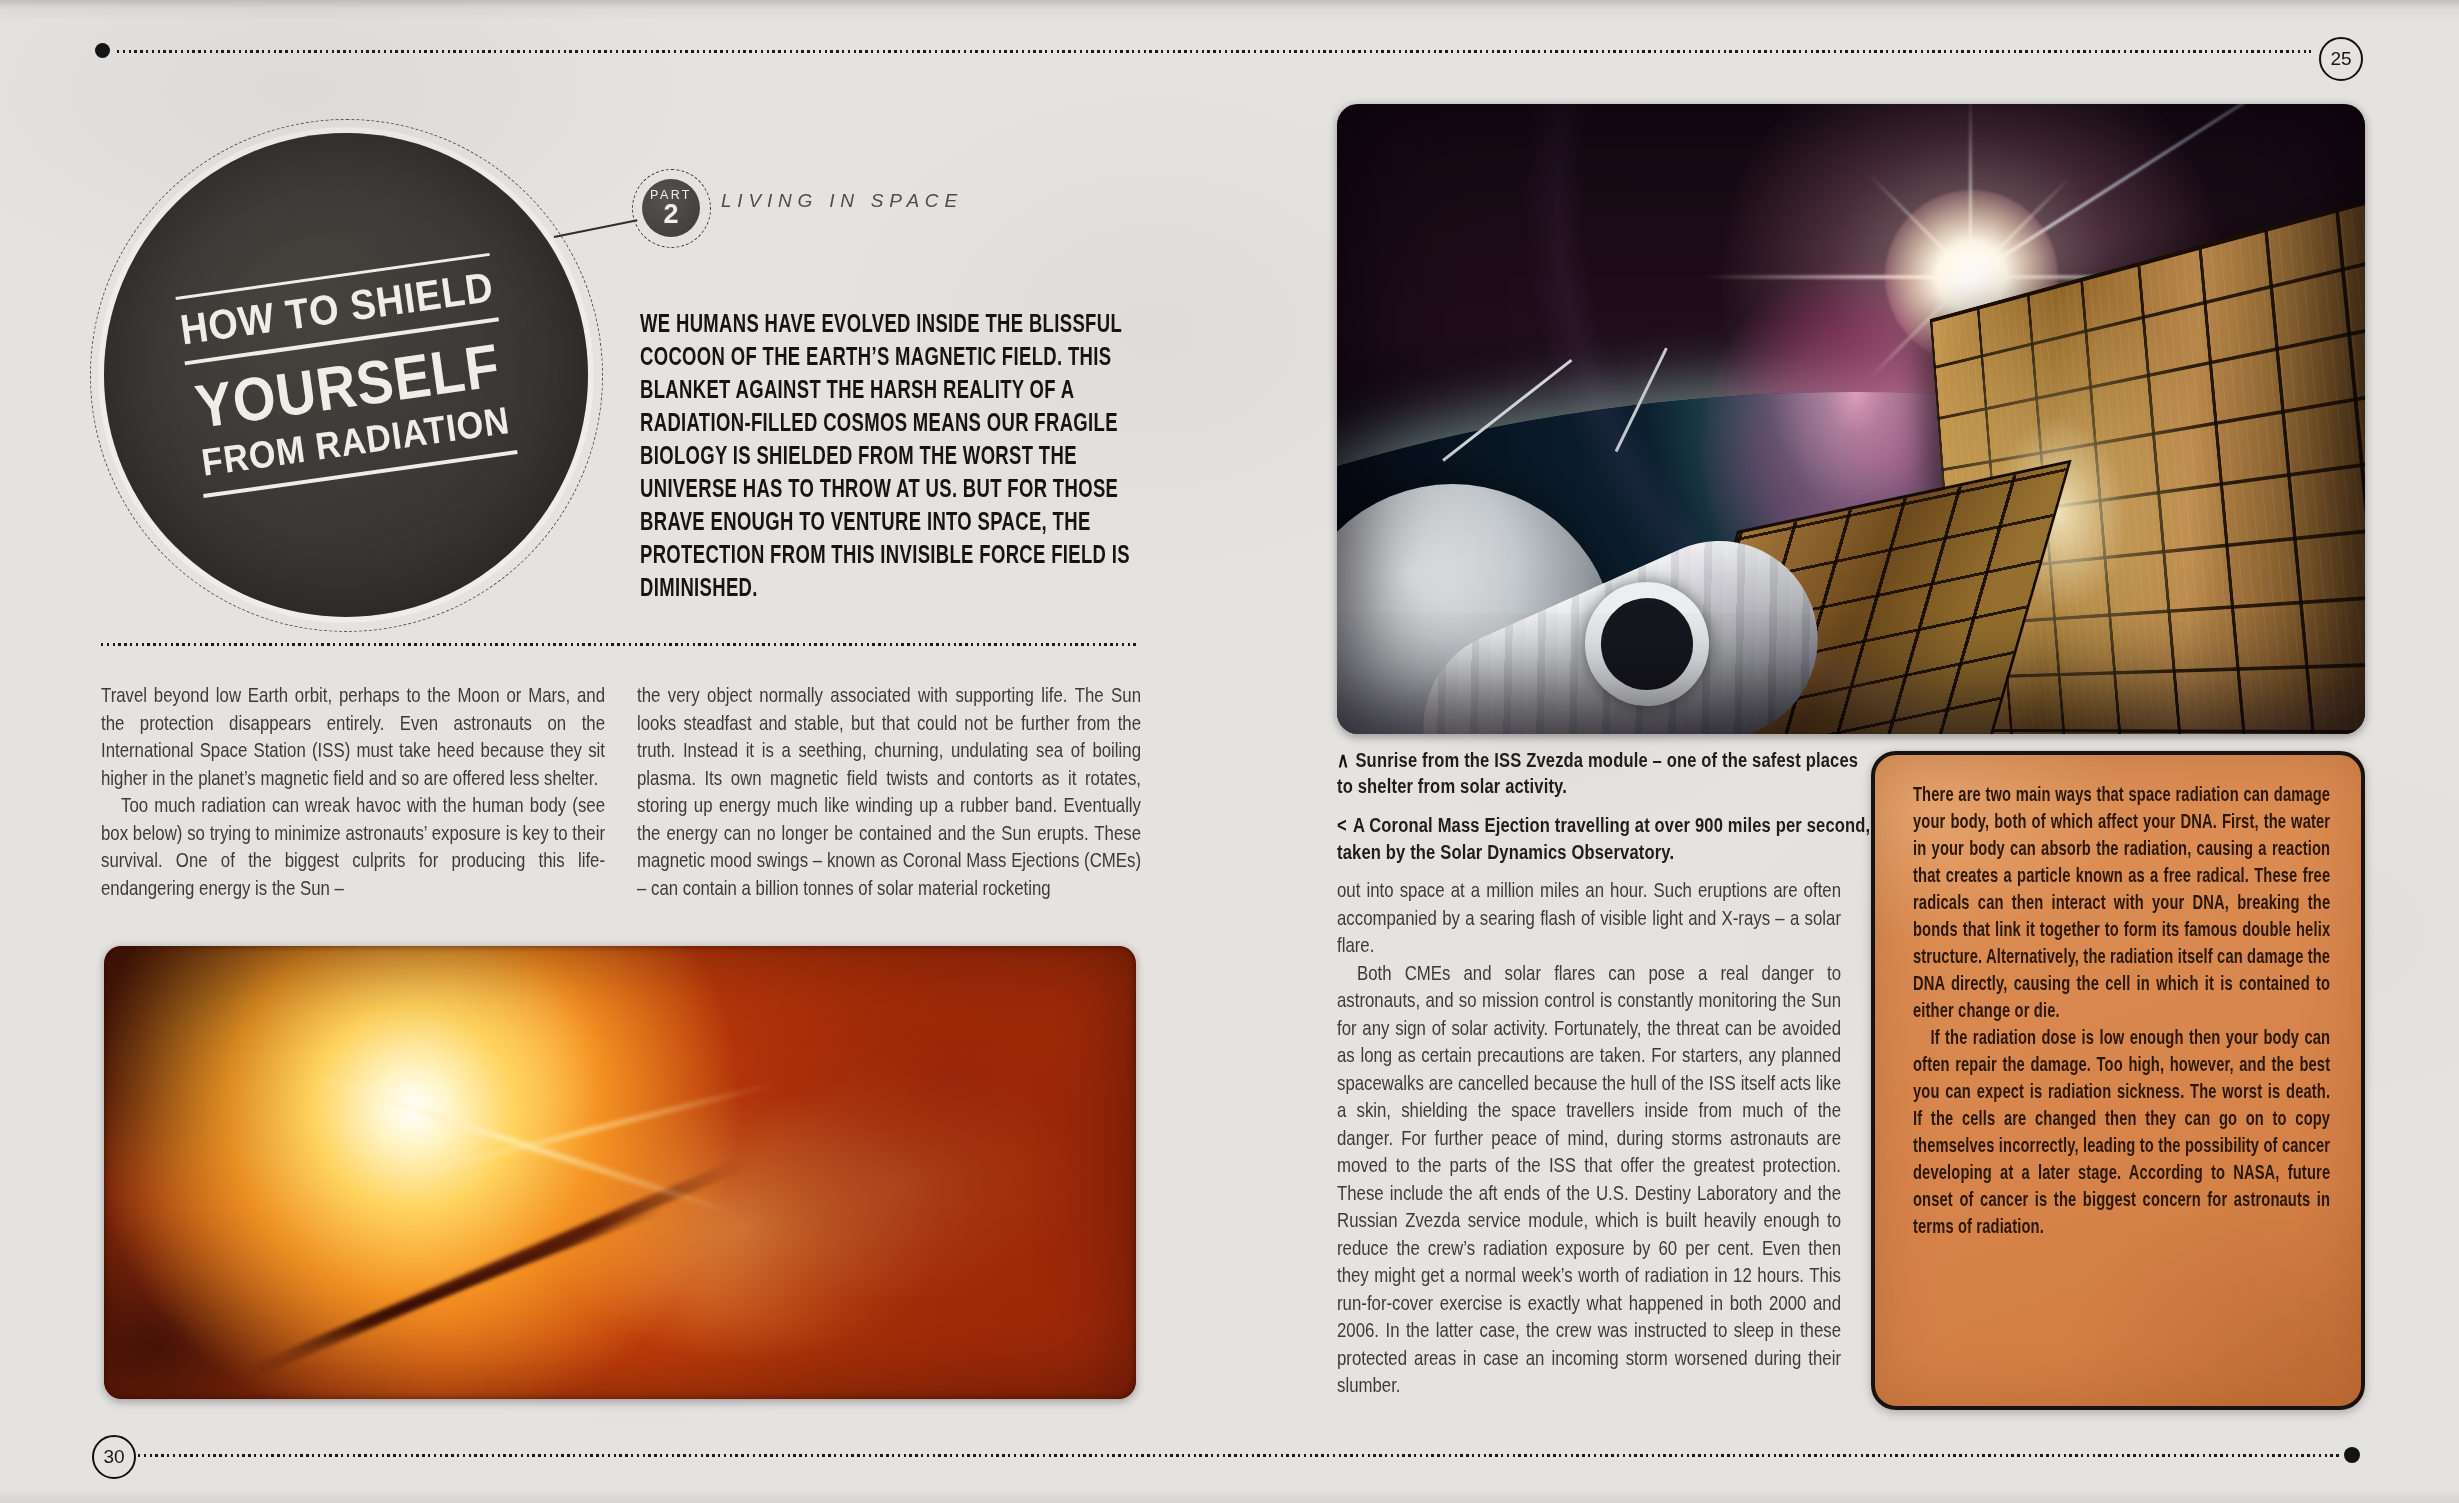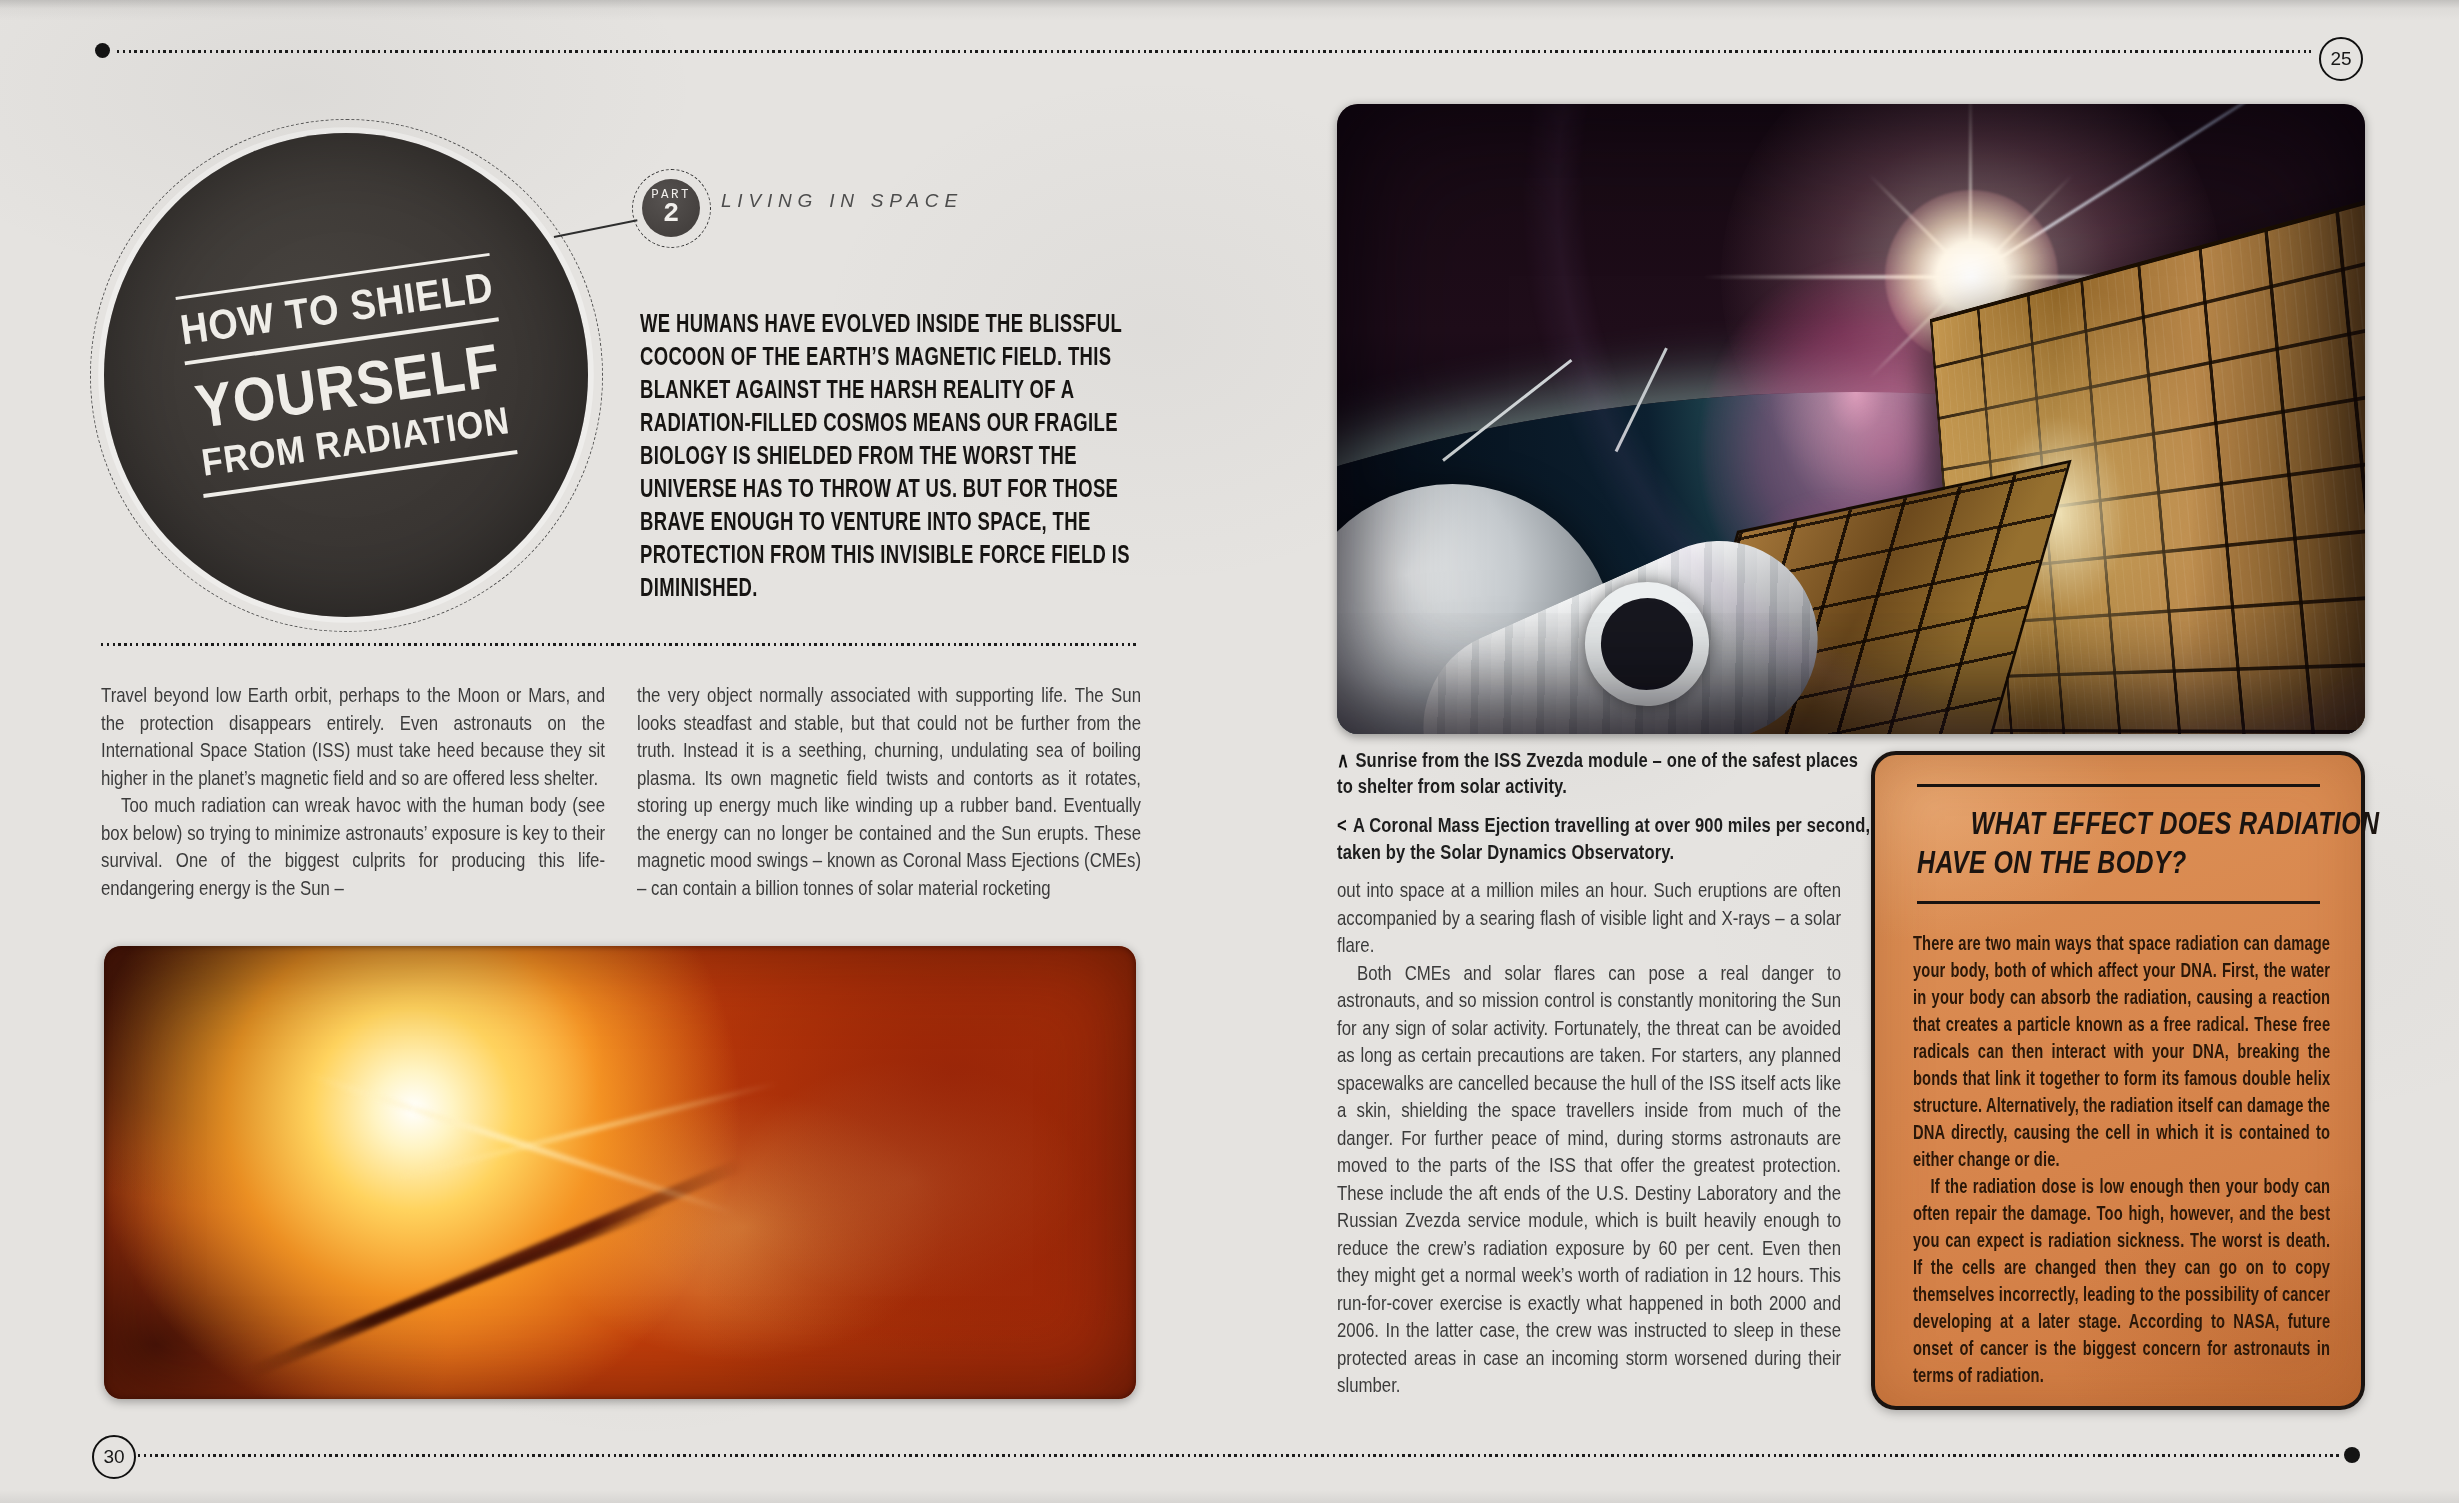--- a/index.html
+++ b/index.html
@@ -38,21 +38,21 @@
   .tc-line2{font-weight:bold;font-size:61px;letter-spacing:1px;transform:scaleX(.9);white-space:nowrap;margin:1.9px 0 0 0;}
   .tc-line3{font-weight:bold;font-size:38px;letter-spacing:1px;transform:scaleX(.9);white-space:nowrap;margin:0 0 1.9px 0;}
 
   .connector{position:absolute;left:554px;top:236px;width:85px;height:2.4px;background:#2e2e2e;
     transform:rotate(-11.3deg);transform-origin:0 50%;}
 
   .badge-ring{position:absolute;left:632px;top:169px;width:77px;height:77px;border-radius:50%;
     border:1.9px dashed #333;}
   .part-badge{position:absolute;left:642px;top:179px;width:58px;height:58px;border-radius:50%;
     background:radial-gradient(circle at 40% 35%, #565250, #45413f 70%);
-    display:flex;flex-direction:column;align-items:center;justify-content:center;color:#f1efec;font-family:Liberation Mono, monospace;}
+    display:flex;flex-direction:column;align-items:center;justify-content:center;color:#f1efec;}
   .part-label{font-size:12.5px;letter-spacing:2.4px;line-height:12.5px;margin-bottom:1px;}
   .part-number{font-size:27px;font-weight:bold;line-height:25px;}
 
   .section-label{position:absolute;left:721px;top:190px;font-size:19px;letter-spacing:5.8px;color:#4c4c4c;font-style:italic;}
 
   
   .intro{position:absolute;left:640px;top:307px;width:716px;
     font-weight:bold;font-size:26.4px;line-height:33px;color:#161412;
     transform:scaleX(.70);transform-origin:0 0;letter-spacing:0.5px;}
 
@@ -252,24 +252,20 @@
     <p class="caption"><span class="cap-arrow">∧</span><span>Sunrise from the ISS Zvezda module – one of the safest places to shelter from solar activity.</span></p>
     <p class="caption"><span class="cap-arrow">&lt;</span><span>A Coronal Mass Ejection travelling at over 900 miles per second, taken by the Solar Dynamics Observatory.</span></p>
   </div>
 
   <div class="body-col col3">
     <p>out into space at a million miles an hour. Such eruptions are often accompanied by a searing flash of visible light and X-rays – a solar flare.</p>
     <p class="indent">Both CMEs and solar flares can pose a real danger to astronauts, and so mission control is constantly monitoring the Sun for any sign of solar activity. Fortunately, the threat can be avoided as long as certain precautions are taken. For starters, any planned spacewalks are cancelled because the hull of the ISS itself acts like a skin, shielding the space travellers inside from much of the danger. For further peace of mind, during storms astronauts are moved to the parts of the ISS that offer the greatest protection. These include the aft ends of the U.S. Destiny Laboratory and the Russian Zvezda service module, which is built heavily enough to reduce the crew’s radiation exposure by 60 per cent. Even then they might get a normal week’s worth of radiation in 12 hours. This run-for-cover exercise is exactly what happened in both 2000 and 2006. In the latter case, the crew was instructed to sleep in these protected areas in case an incoming storm worsened during their slumber.</p>
   </div>
 
   <div class="infobox">
-    <div class="infobox-head">
-      <div class="ib-line ib-line1">WHAT EFFECT DOES RADIATION</div>
-      <div class="ib-line">HAVE ON THE BODY?</div>
-    </div>
     <div class="infobox-body">
       <p>There are two main ways that space radiation can damage your body, both of which affect your DNA. First, the water in your body can absorb the radiation, causing a reaction that creates a particle known as a free radical. These free radicals can then interact with your DNA, breaking the bonds that link it together to form its famous double helix structure. Alternatively, the radiation itself can damage the DNA directly, causing the cell in which it is contained to either change or die.</p>
       <p class="indent">If the radiation dose is low enough then your body can often repair the damage. Too high, however, and the best you can expect is radiation sickness. The worst is death. If the cells are changed then they can go on to copy themselves incorrectly, leading to the possibility of cancer developing at a later stage. According to NASA, future onset of cancer is the biggest concern for astronauts in terms of radiation.</p>
     </div>
   </div>
 
 </div>
 
 
 </body></html>

